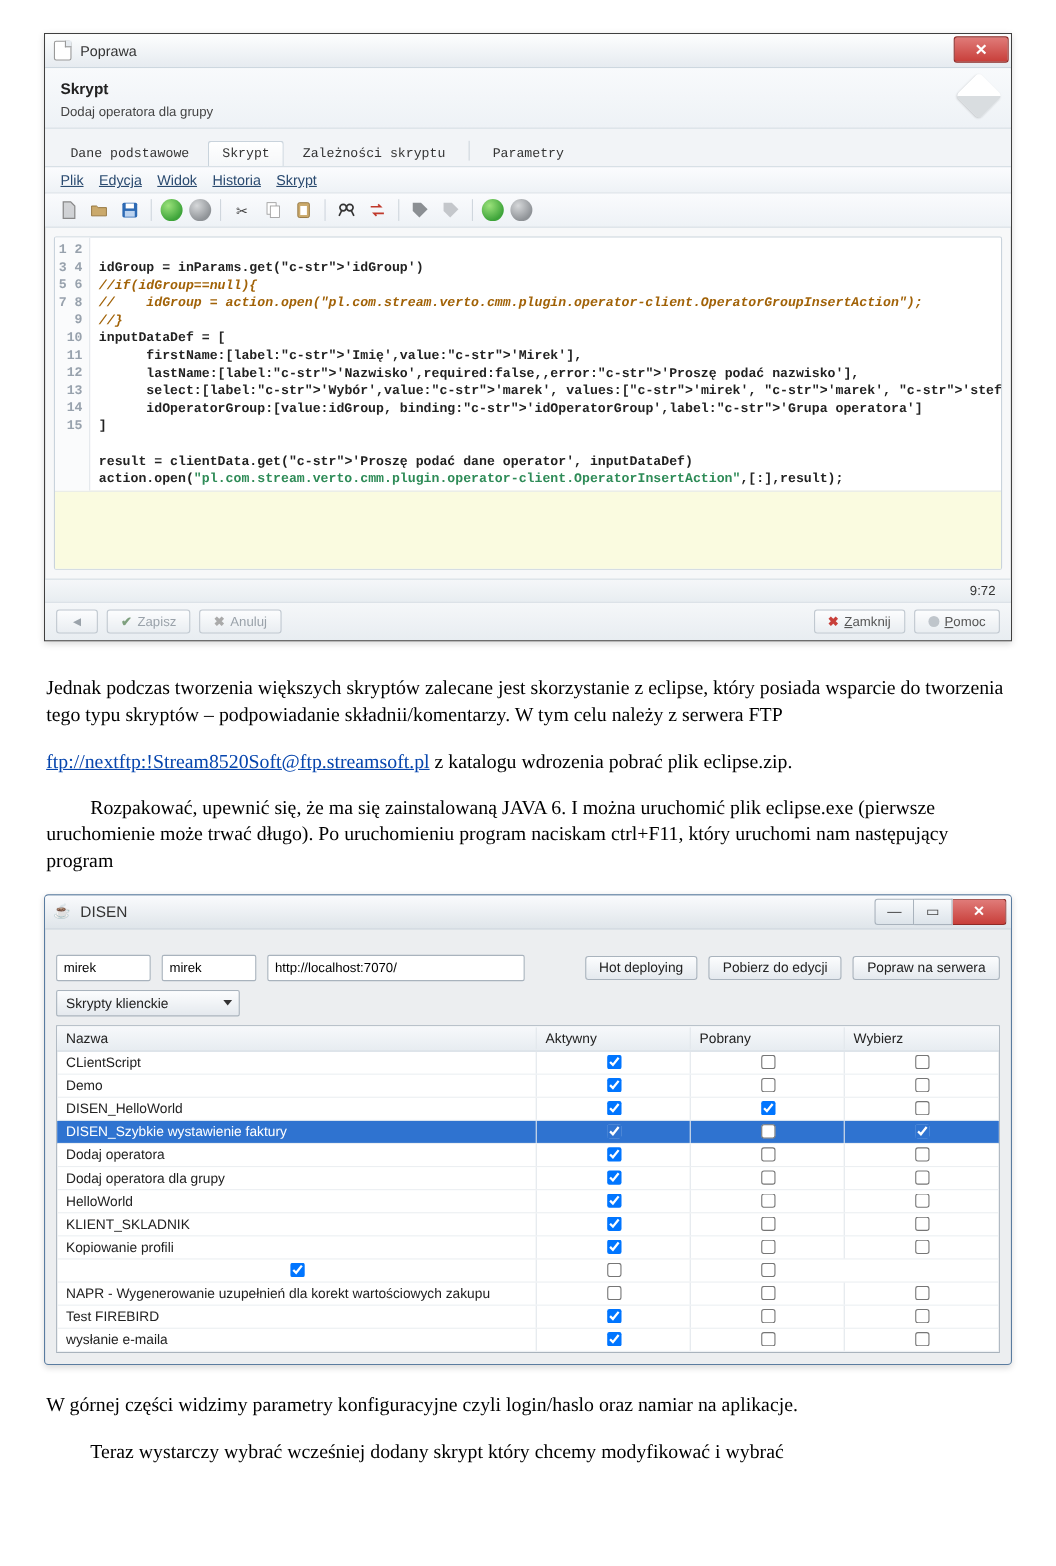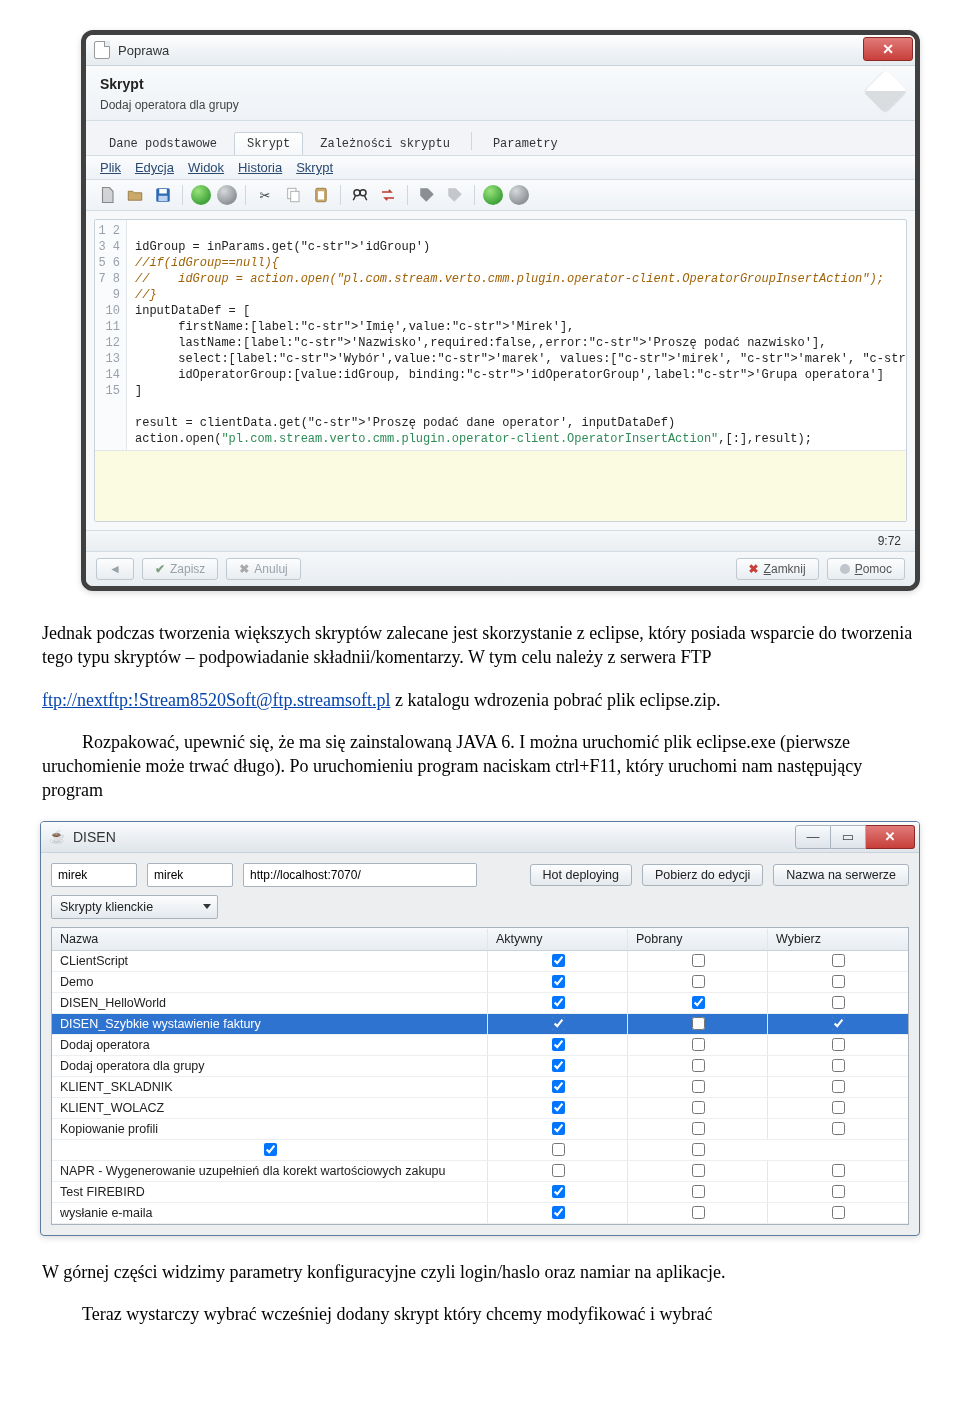--- a/index.html
+++ b/index.html
@@ -9,26 +9,25 @@
     font-size: 13px;
     color: #222;
     width: 960px;
   }
   .page {
     padding: 30px 40px;
   }
 
   
   .win {
-    border: 5px solid #404040;
-    border-radius: 12px;
+    border: 1px solid #404040;
+    border-radius: 0;
     overflow: hidden;
     background: #f7f8f9;
     box-shadow: 0 2px 6px rgba(0,0,0,.15);
-    margin-left: 41px;
   }
   .titlebar {
     height: 30px;
     background: linear-gradient(#fdfefe, #e6ebf0);
     display: flex;
     align-items: center;
     padding: 0 4px 0 8px;
     border-bottom: 1px solid #c9d3dc;
     font-size: 13px;
     color: #333;
@@ -159,20 +158,21 @@
     border: 1px solid #c9d3dc;
     background: #fff;
     border-radius: 2px;
   }
   .code {
     display: grid;
     grid-template-columns: 32px 1fr;
     font-family: "Consolas","Courier New",monospace;
     font-size: 12px;
     line-height: 16px;
+    font-weight: bold;
   }
   .gutter {
     background: #fafbfc;
     border-right: 1px solid #e3e7eb;
     text-align: right;
     color: #98a2ad;
     padding: 3px 6px 3px 3px;
   }
   .codelines {
     padding: 3px 8px;
@@ -287,20 +287,21 @@
     width: 48px;
   }
   .panel2 {
     padding: 10px;
   }
   .row-inputs {
     display: flex;
     gap: 10px;
     align-items: center;
     margin-bottom: 8px;
+    margin-top: 13px;
   }
   .row-inputs input[type=text] {
     height: 22px;
     border: 1px solid #a9b3bd;
     background: #fff;
     border-radius: 2px;
     padding: 0 6px;
     font-size: 12px;
   }
   .row-inputs .btn2 {
@@ -543,21 +544,21 @@
     </div>
 
     <div class="panel2">
       <div class="row-inputs">
         <input type="text" style="width: 72px;" value="mirek">
         <input type="text" style="width: 72px;" value="mirek">
         <input type="text" style="width: 220px;" value="http://localhost:7070/">
         <div class="spacer"></div>
         <div class="btn2">Hot deploying</div>
         <div class="btn2">Pobierz do edycji</div>
-        <div class="btn2">Nazwa na serwerze</div>
+        <div class="btn2">Popraw na serwera</div>
       </div>
       <div class="combo">
         <span>Skrypty klienckie</span>
         <span class="caret"></span>
       </div>
 
       <div class="grid">
         <div class="grid-head">
           <div>Nazwa</div>
           <div style="justify-content:flex-start;">Aktywny</div>
@@ -631,33 +632,33 @@
                 <input type="checkbox" class="chk" checked="" style="">
               </div>
               <div class="chk-cell">
                 <input type="checkbox" class="chk" style="">
               </div>
               <div class="chk-cell">
                 <input type="checkbox" class="chk" style="">
               </div>
             </div>
             <div class="grid-row">
+              <div>HelloWorld</div>
+              <div class="chk-cell">
+                <input type="checkbox" class="chk" checked="" style="">
+              </div>
+              <div class="chk-cell">
+                <input type="checkbox" class="chk" style="">
+              </div>
+              <div class="chk-cell">
+                <input type="checkbox" class="chk" style="">
+              </div>
+            </div>
+            <div class="grid-row">
               <div>KLIENT_SKLADNIK</div>
-              <div class="chk-cell">
-                <input type="checkbox" class="chk" checked="" style="">
-              </div>
-              <div class="chk-cell">
-                <input type="checkbox" class="chk" style="">
-              </div>
-              <div class="chk-cell">
-                <input type="checkbox" class="chk" style="">
-              </div>
-            </div>
-            <div class="grid-row">
-              <div>KLIENT_WOLACZ</div>
               <div class="chk-cell">
                 <input type="checkbox" class="chk" checked="" style="">
               </div>
               <div class="chk-cell">
                 <input type="checkbox" class="chk" style="">
               </div>
               <div class="chk-cell">
                 <input type="checkbox" class="chk" style="">
               </div>
             </div>

